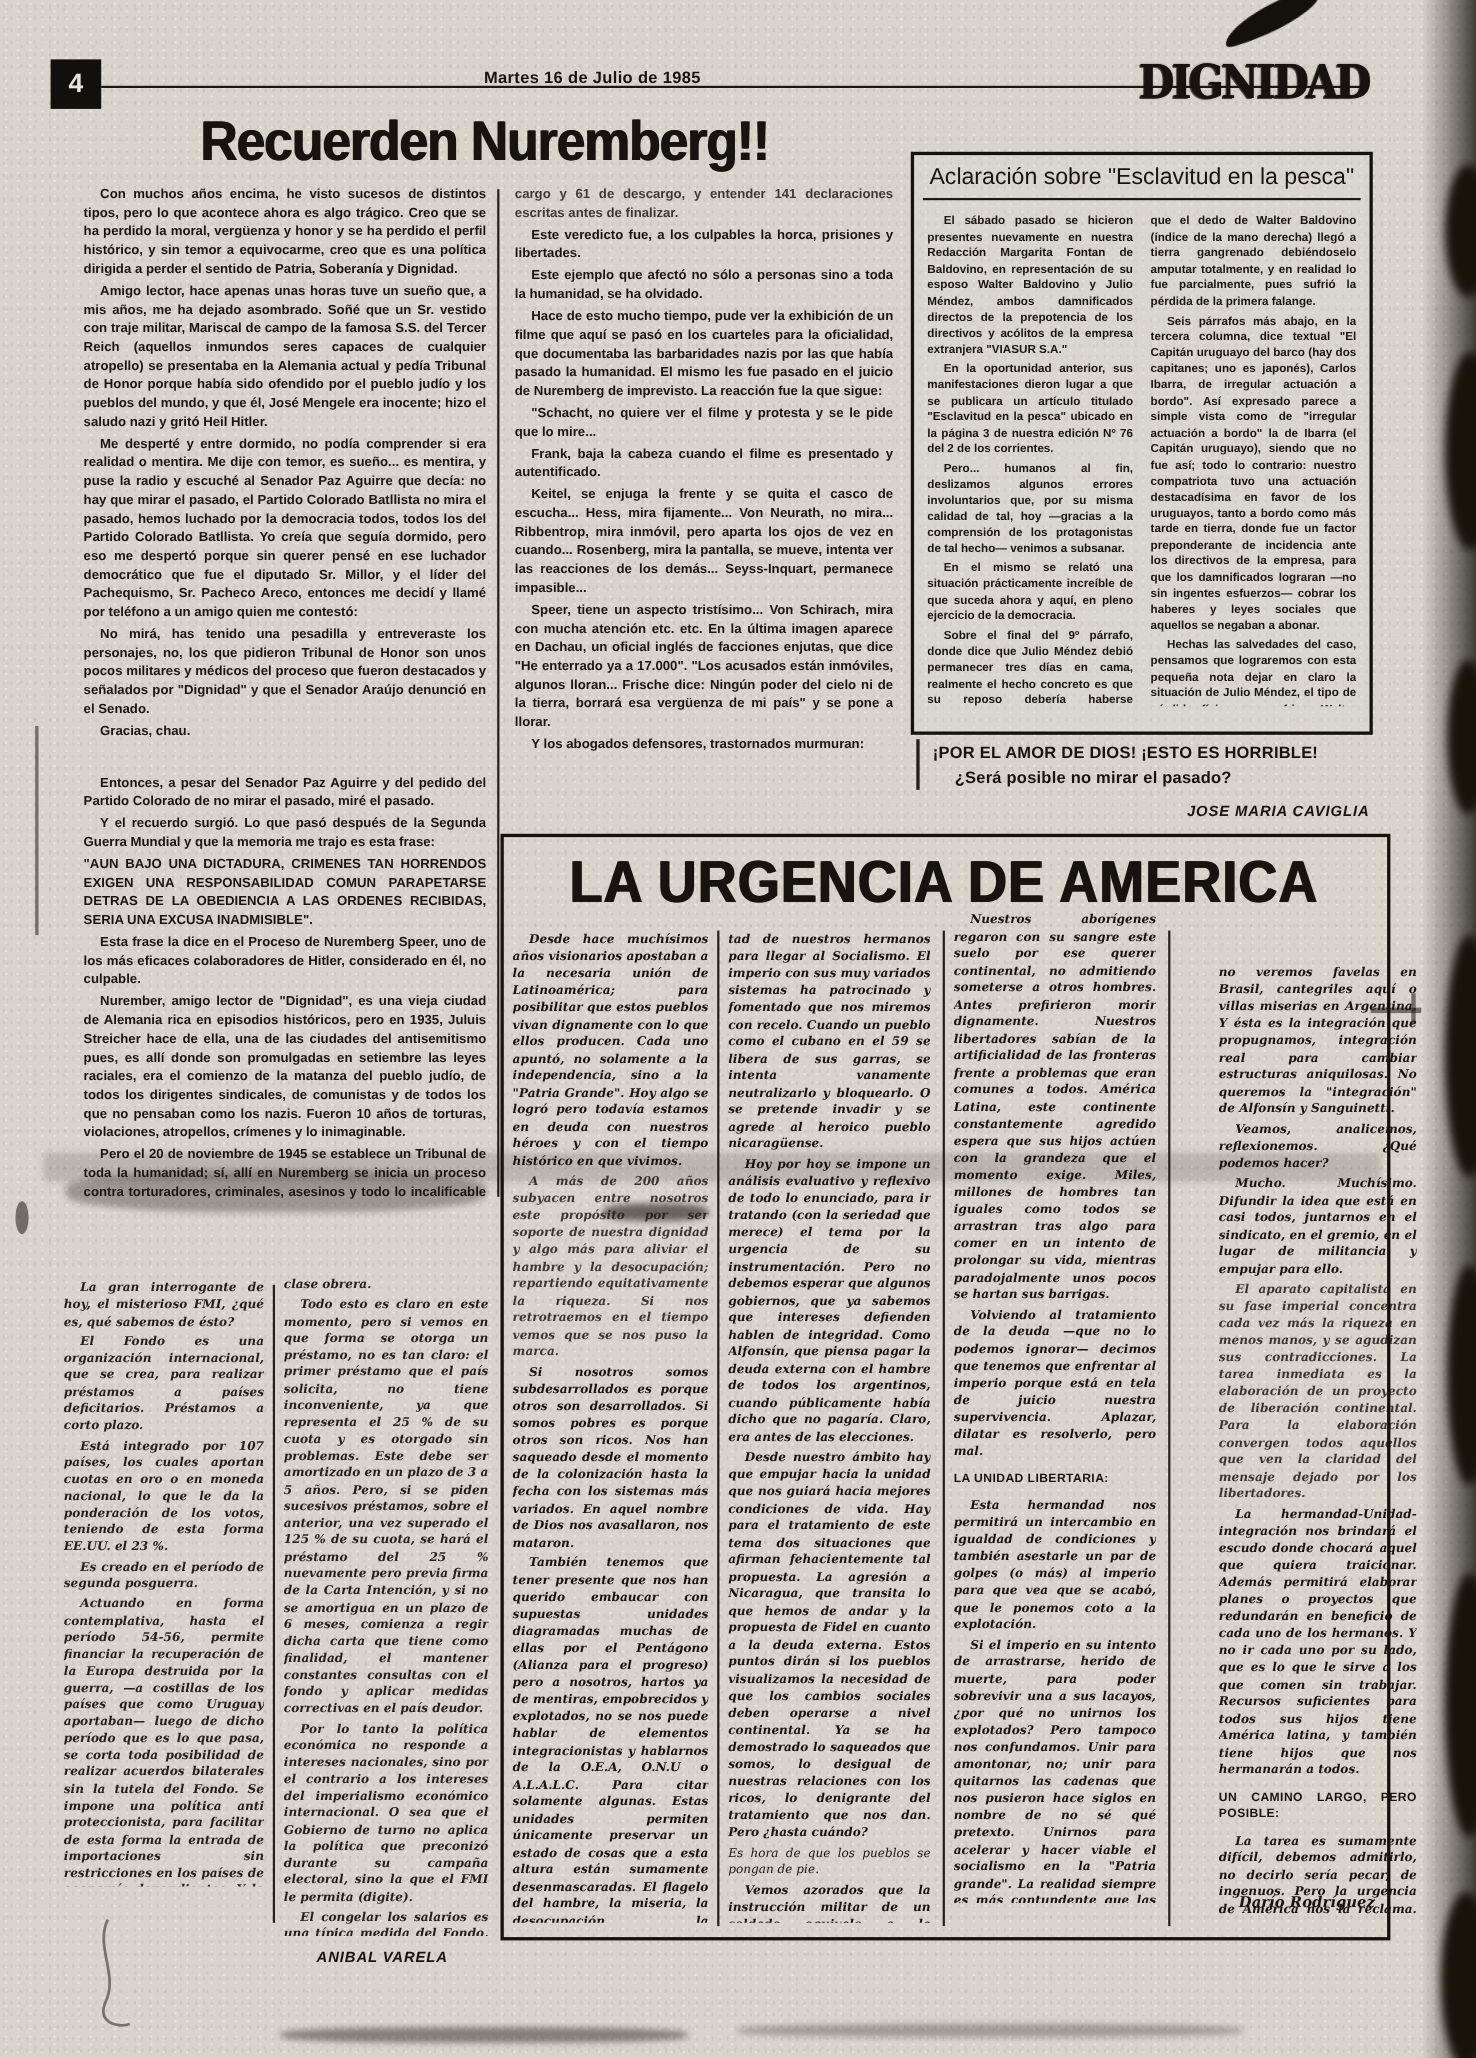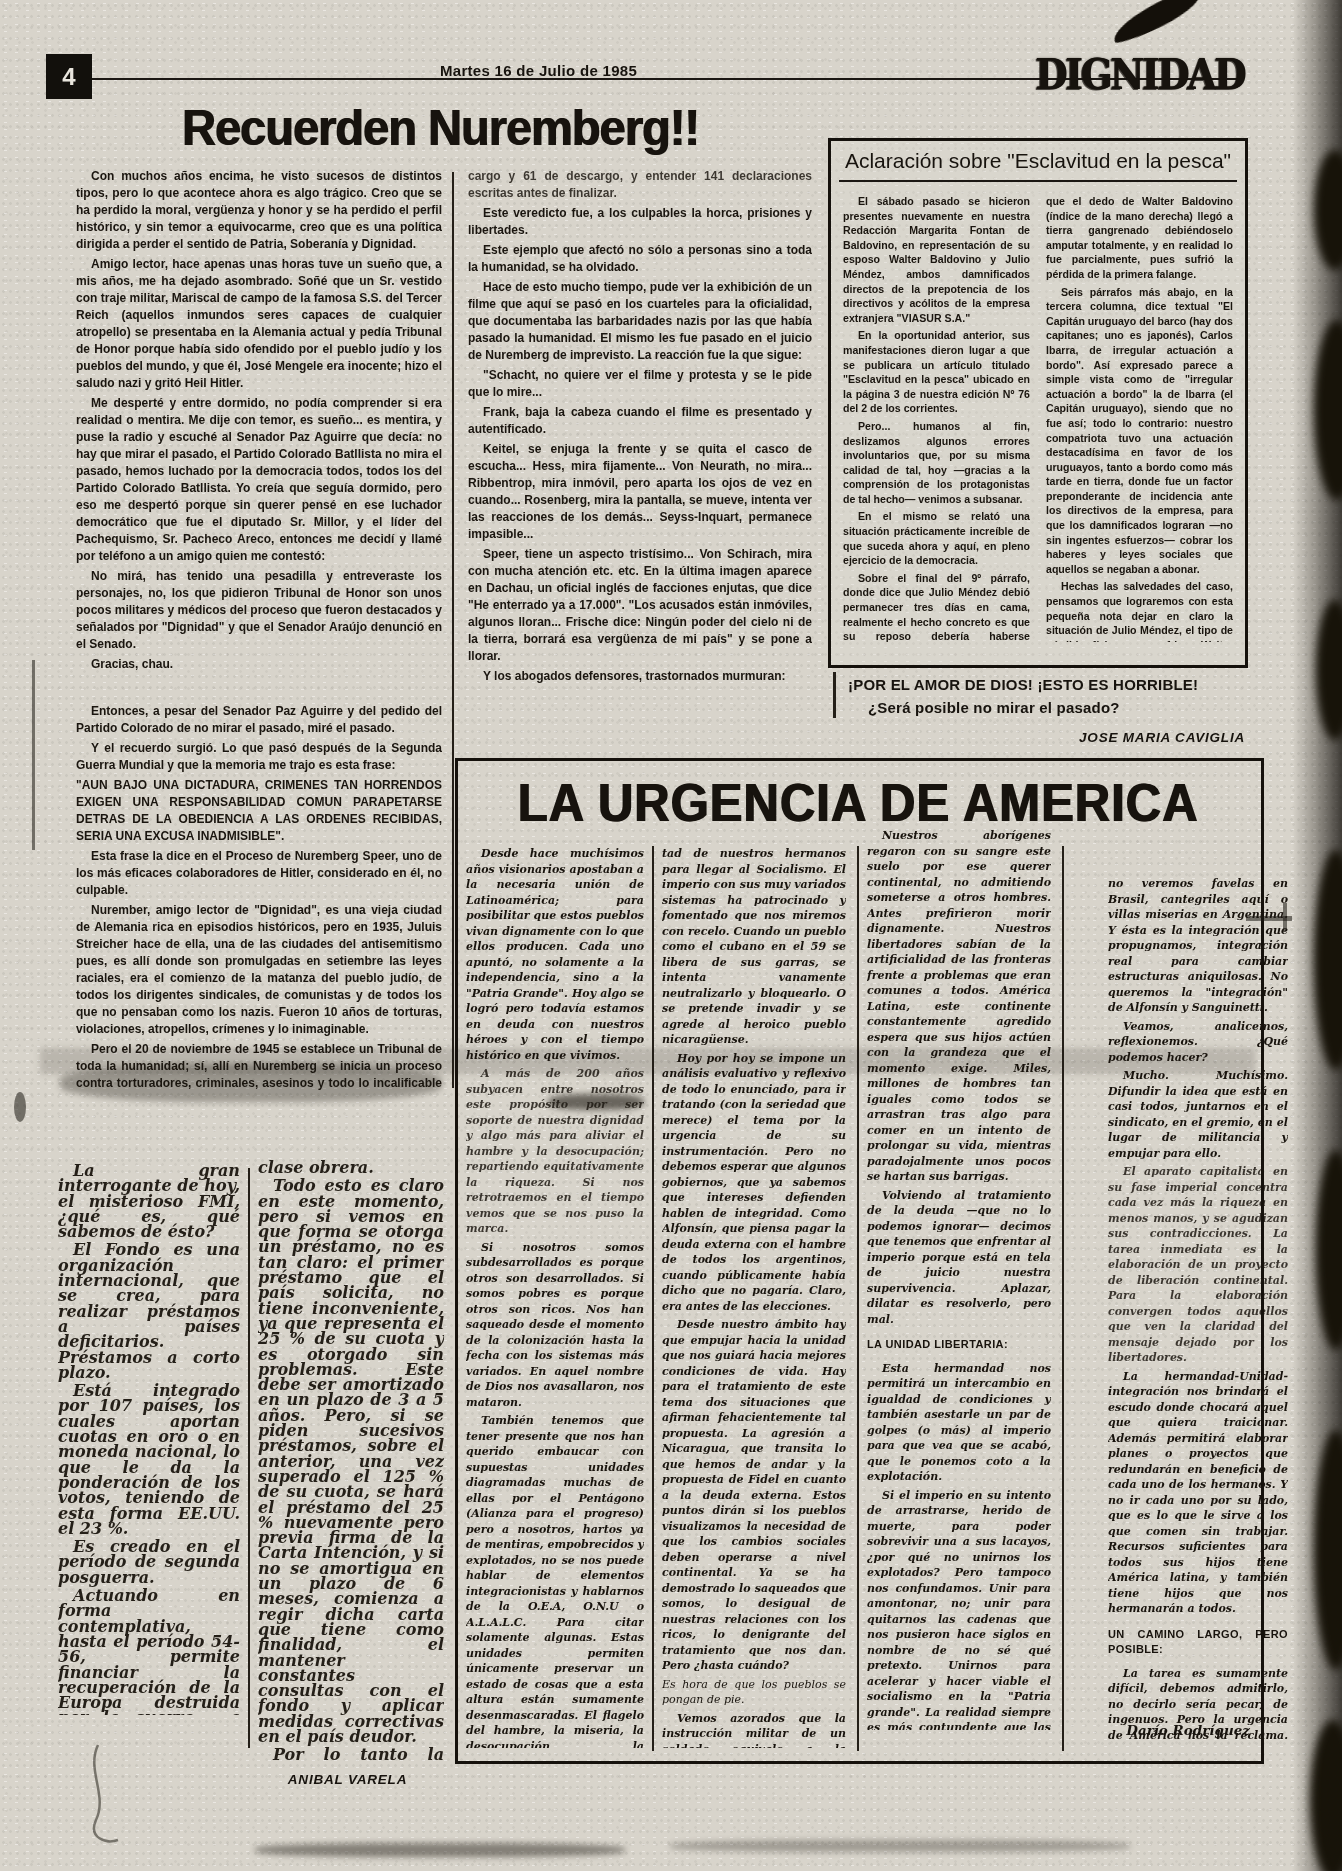--- a/index.html
+++ b/index.html
@@ -32,21 +32,21 @@
     text-shadow:1px 0 0 #17130e;}
   .headline-box{font-size:21px;text-align:center;font-weight:normal;
     border-bottom:2px solid #1b1713;padding:2px 0 7px 0;}
   
   .col{position:absolute;text-align:justify;overflow:hidden;}
   .col p{margin:0 0 3px 0;text-indent:15px;}
   .serifcol{font-family:"DejaVu Serif", serif;font-style:italic;font-weight:bold;}
   .news{font-size:12px;line-height:17px;font-weight:bold;color:#1a150f;}
   .small{font-size:10.6px;line-height:14.6px;font-weight:bold;color:#1a150f;}
   .urg{font-size:11px;line-height:15.5px;color:#18130d;}
-  .fmi{font-size:16px;line-height:15.3px;color:#241f18;}
+  .fmi{font-size:11px;line-height:15.3px;color:#241f18;}
   .col p.caps{font-weight:bold;text-indent:0;}
   .col p.noindent{text-indent:0;}
   .col p.bold{font-weight:normal;text-indent:0;}
   .col p.subhead{font-weight:bold;text-indent:0;font-style:normal;
     font-family:"Liberation Sans", sans-serif;letter-spacing:.4px;margin:10px 0 8px 0;}
   .col p.gap-top{margin-top:30px;}
   .col p.smudged{filter:blur(.5px);opacity:.82;}
   .vrule{background:#241f18;width:2px;}
   
   .nbox{border:3px solid #15110c;}

